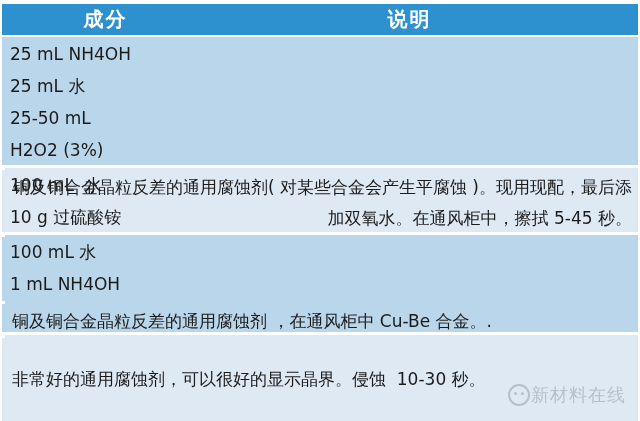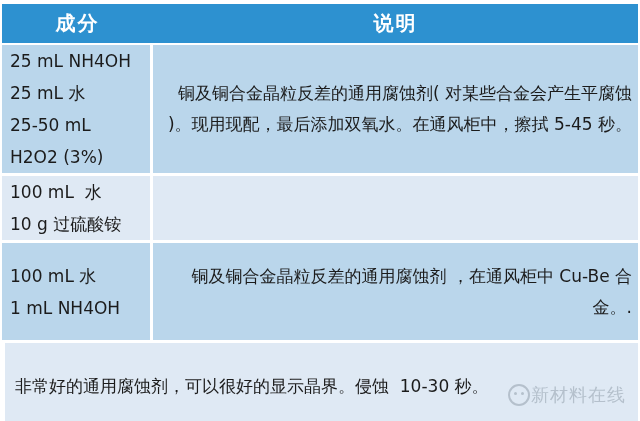--- a/index.html
+++ b/index.html
@@ -19,37 +19,39 @@
     color:var(--body-text);
   }
   .page{
     position:relative;
     width:636px;height:421px;
     padding:4px 2px 0 2px;
     box-sizing:content-box;
   }
   .thead{
     display:flex;
-    height:39px;
+    height:31px;
     background:var(--header-bg);
     margin-bottom:2px;
     align-items:center;
+    padding-left:28px;
   }
   .th{
     color:var(--header-text);
     font-weight:bold;
     font-size:20px;
     text-align:center;
     letter-spacing:2px;
   }
   .th-left{width:151px;}
   .th-right{flex:1;}
   .row{
     display:flex;
     margin-bottom:3px;
+    flex-direction:column;
   }
   .row:last-child{margin-bottom:0;}
   .row-a{background:var(--row-medium);}
   .row-b{background:var(--row-light);}
   .cell-left{
     width:148px;
     padding:1px 0 1px 8px;
     box-sizing:border-box;
     display:flex;
     flex-direction:column;

